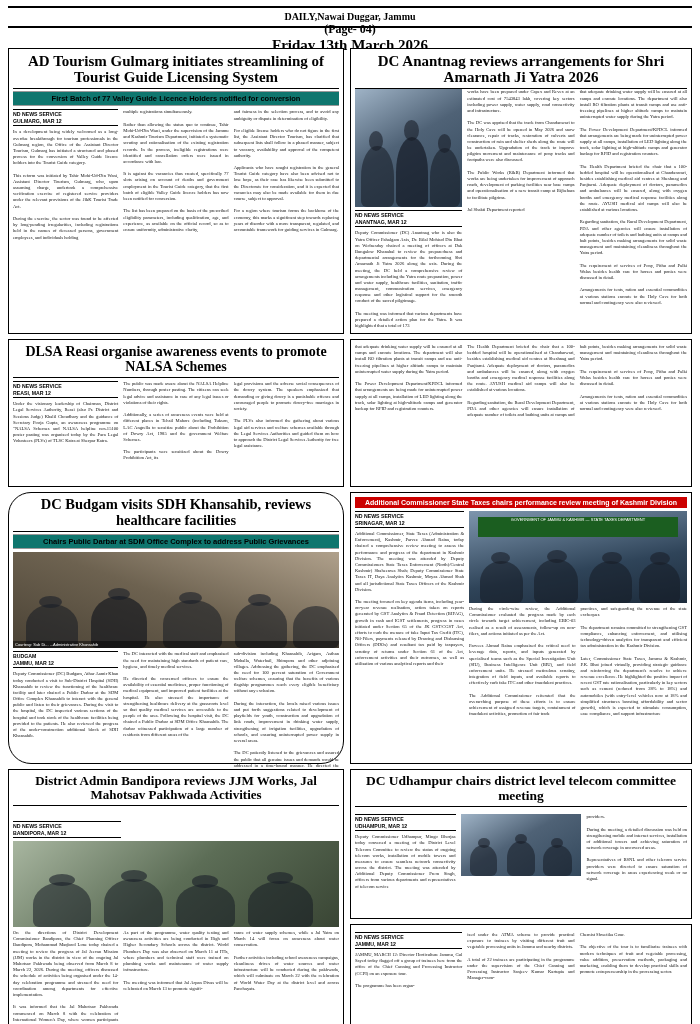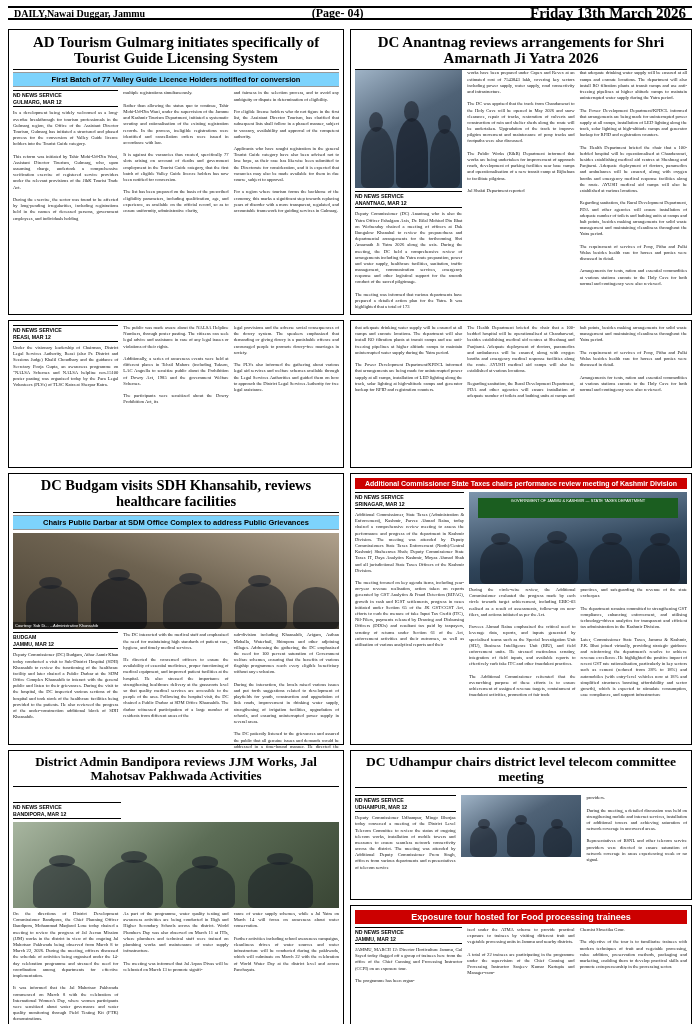--- a/index.html
+++ b/index.html
@@ -17,38 +17,39 @@
     background: #ffffff;
     padding: 6px 8px;
     position: relative;
   }
   
   .masthead {
     display: flex; align-items: center; justify-content: space-between;
     border-top: 2px solid #000;
     border-bottom: 2px solid #000;
     padding: 3px 6px;
-    margin-bottom: 9px;
-    height: 14px;
+    margin-bottom: 20px;
+    height: 22px;
+    flex-direction: column;
   }
   .masthead .mh-left { font-size: 10px; font-weight: bold; font-family: "Liberation Serif", serif; }
   .masthead .mh-mid  { font-size: 12px; font-weight: bold; }
   .masthead .mh-right{ font-size: 15px; font-weight: bold; }
 
   
   .cols { display: flex; gap: 6px; }
   .hl {
     font-family: "Liberation Serif", serif;
     font-weight: bold;
     line-height: 1.08;
     text-align: center;
   }
   .subhl {
     font-size: 7.5px; font-weight: bold; text-align: center;
-    background: #7dd3fc; padding: 2px 3px; margin: 2px 0 3px;
+    background: #0f766e; padding: 2px 3px; margin: 2px 0 3px;
     font-family: "Liberation Sans", sans-serif;
     border-top: 1px solid #999; border-bottom: 1px solid #999;
   }
   .byline {
     font-size: 5.2px; font-weight: bold; line-height: 1.25;
     font-family: "Liberation Sans", sans-serif;
     border-top: 1px solid #000; border-bottom: 1px solid #000;
     padding: 1px 0; margin-bottom: 3px;
   }
   .body-txt {
@@ -88,21 +89,21 @@
 
   <div class="masthead">
     <div class="mh-left">DAILY,Nawai Duggar, Jammu</div>
     <div class="mh-mid">(Page- 04)</div>
     <div class="mh-right">Friday 13th March 2026</div>
   </div>
 
   <div class="cols" style="height:286px;">
 
     <div class="story" style="width:336px;">
-      <div class="hl" style="font-size:15px;border-bottom:1px solid #000;padding-bottom:3px;">AD Tourism Gulmarg initiates specifically of Tourist Guide Licensing System</div>
+      <div class="hl" style="font-size:15px;border-bottom:1px solid #000;padding-bottom:3px;">AD Tourism Gulmarg initiates streamlining of Tourist Guide Licensing System</div>
       <div class="subhl">First Batch of 77 Valley Guide Licence Holders notified for conversion</div>
       <div style="display:flex;gap:5px;">
         <div style="flex:1;">
           <div class="byline" style="white-space:pre-line;">ND NEWS SERVICE
 GULMARG, MAR 12</div>
           <div class="body-txt" style="white-space:pre-line;">In a development being widely welcomed as a long-overdue breakthrough for tourism professionals in the Gulmarg region, the Office of the Assistant Director Tourism, Gulmarg has initiated a structured and phased process for the conversion of Valley Guide licence holders into the Tourist Guide category.
 
 This reform was initiated by Tahir Mohi-Ud-Din Wani, Assistant Director Tourism, Gulmarg, who, upon assuming charge, undertook a comprehensive verification exercise of registered service providers under the relevant provisions of the J&amp;K Tourist Trade Act.
 
 During the exercise, the sector was found to be affected by long-pending irregularities, including registrations held in the names of deceased persons, government employees, and individuals holding</div>
@@ -168,20 +169,21 @@
 
 Arrangements for tents, ration and essential commodities at various stations enroute to the Holy Cave for both normal and contingency were also reviewed.</div>
         </div>
       </div>
     </div>
   </div>
 
   <div class="cols" style="height:148px;margin-top:5px;">
 
     <div class="story" style="width:336px;">
+      <div class="hl" style="font-size:14px;border-bottom:1px solid #000;padding-bottom:3px;margin-bottom:3px;">DLSA Reasi organise awareness events to promote NALSA Schemes</div>
       <div style="display:flex;gap:5px;">
         <div style="flex:1;">
           <div class="byline" style="white-space:pre-line;">ND NEWS SERVICE
 REASI, MAR 12</div>
           <div class="body-txt" style="white-space:pre-line;">Under the visionary leadership of Chairman, District Legal Services Authority, Reasi (also Pr. District and Sessions Judge) Khalil Choudhary and the guidance of Secretary Pooja Gupta, an awareness programme on "NALSA Schemes and NALSA helpline nos.15100 poster pasting was organised today by the Para Legal Volunteers (PLVs) of TLSC Katra at Sherpar Katra.</div>
         </div>
         <div style="flex:1;">
           <div class="body-txt" style="white-space:pre-line;">The public was made aware about the NALSA Helpline Numbers, through poster pasting. The citizens can seek legal advice and assistance in case of any legal issues or violations of their rights.
 
 Additionally, a series of awareness events were held at different places in Tehsil Mahore (including Tukson, LAC Angrella to sensitize public about the Prohibition of Dowry Act, 1985 and the government Welfare Schemes.
@@ -206,21 +208,21 @@
 Regarding sanitation, the Rural Development Department, PDA and other agencies will ensure installation of adequate number of toilets and bathing units at camps and halt points, besides making arrangements for solid waste management and maintaining cleanliness throughout the Yatra period.
 
 The requirement of services of Pony, Pithu and Palki Walas besides health care for horses and ponies were discussed in detail.
 
 Arrangements for tents, ration and essential commodities at various stations enroute to the Holy Cave for both normal and contingency were also reviewed.</div>
     </div>
   </div>
 
   <div class="cols" style="height:272px;margin-top:5px;">
 
-    <div class="story" style="width:336px;">
+    <div class="story" style="width:336px;border-radius:23px;">
       <div class="hl" style="font-size:14.5px;border-bottom:1px solid #000;padding-bottom:3px;">DC Budgam visits SDH Khansahib, reviews healthcare facilities</div>
       <div class="subhl">Chairs Public Darbar at SDM Office Complex to address Public Grievances</div>
       <div class="photo pplB" style="height:96px;margin-bottom:3px;">
         <div class="sil" style="left:4%;bottom:0;width:16%;height:46%;"></div>
         <div class="head" style="left:8%;bottom:42%;width:7%;height:13%;"></div>
         <div class="sil" style="left:24%;bottom:0;width:17%;height:54%;background:rgba(10,15,25,.6);"></div>
         <div class="head" style="left:29%;bottom:50%;width:7%;height:13%;"></div>
         <div class="sil" style="left:46%;bottom:0;width:18%;height:50%;"></div>
         <div class="head" style="left:51%;bottom:46%;width:7%;height:13%;"></div>
         <div class="sil" style="left:68%;bottom:0;width:16%;height:48%;"></div>
@@ -353,21 +355,20 @@
             <div class="body-txt" style="white-space:pre-line;">providers.
 
 During the meeting, a detailed discussion was held on strengthening mobile and internet services, installation of additional towers and achieving saturation of network coverage in uncovered areas.
 
 Representatives of BSNL and other telecom service providers were directed to ensure saturation of network coverage in areas experiencing weak or no signal.</div>
           </div>
         </div>
       </div>
 
       <div class="story" style="flex:1;">
-        <div class="redbar" style="font-size:9px;">Exposure tour hosted for Food processing trainees</div>
         <div style="display:flex;gap:5px;margin-top:3px;">
           <div style="flex:1;">
             <div class="byline" style="white-space:pre-line;">ND NEWS SERVICE
 JAMMU, MAR 12</div>
             <div class="body-txt" style="white-space:pre-line;">JAMMU, MARCH 12: Director Horticulture Jammu, Gul Sayed today flagged off a group of trainees here from the office of the Chief Canning and Processing Instructor (CCPI) on an exposure tour.
 
 The programme has been organ-</div>
           </div>
           <div style="flex:1;">
             <div class="body-txt" style="white-space:pre-line;">ised under the ATMA scheme to provide practical exposure to trainees by visiting different fruit and vegetable processing units in Jammu and nearby districts.

